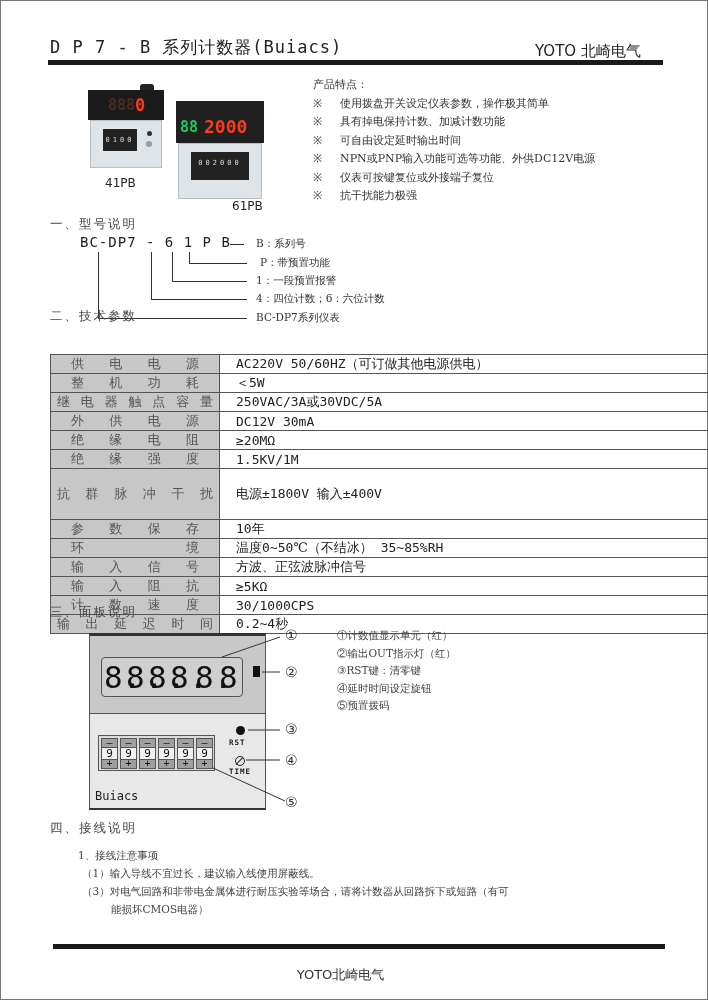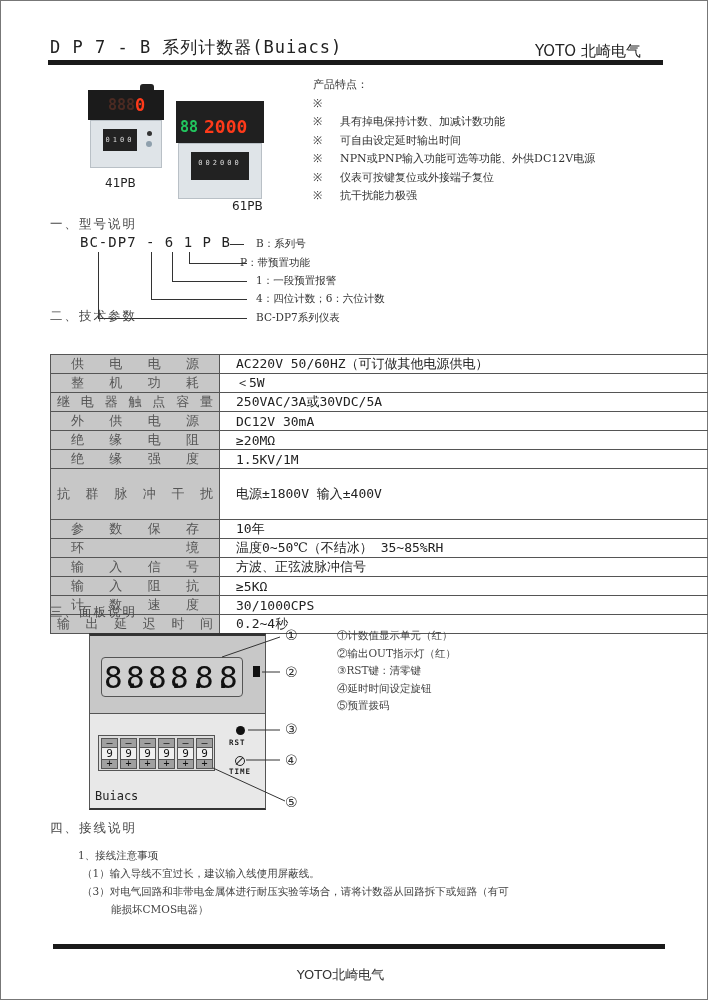--- a/index.html
+++ b/index.html
@@ -99,20 +99,21 @@
   <div class="dev-bottom" style="top:42px;">
     <div class="wheels" style="left:12px;top:8px;width:58px;height:28px;line-height:22px;">002000</div>
   </div>
 </div>
 <div class="abs cap" style="left:232px;top:199px;">61PB</div>
 
 <div class="abs features">
   <div>产品特点：</div>
   <div class="row">
       <span class="mark">※</span>
+      <span>使用拨盘开关设定仪表参数，操作极其简单</span>
     </div>
   <div class="row">
       <span class="mark">※</span>
       <span>具有掉电保持计数、加减计数功能</span>
     </div>
   <div class="row">
       <span class="mark">※</span>
       <span>可自由设定延时输出时间</span>
     </div>
   <div class="row">
@@ -129,21 +130,21 @@
     </div>
 </div>
 
 <div class="abs sec" style="left:50px;top:216px;">一、型号说明</div>
 <div class="abs model-code">BC-DP7 - 6  1  P  B</div>
 <div class="ln" style="left:230px;top:244px;width:14px;height:1px;"></div>
 <div class="abs model-desc" style="left:256px;top:237px;">B：系列号</div>
 
 <div class="ln" style="left:189px;top:252px;width:1px;height:11px;"></div>
 <div class="ln" style="left:189px;top:263px;width:58px;height:1px;"></div>
-<div class="abs model-desc" style="left:240px;top:256px;">P：带预置功能</div>
+<div class="abs model-desc" style="left:260px;top:256px;">P：带预置功能</div>
 
 <div class="ln" style="left:172px;top:252px;width:1px;height:29px;"></div>
 <div class="ln" style="left:172px;top:281px;width:75px;height:1px;"></div>
 <div class="abs model-desc" style="left:256px;top:274px;">1：一段预置报警</div>
 
 <div class="ln" style="left:151px;top:252px;width:1px;height:47px;"></div>
 <div class="ln" style="left:151px;top:299px;width:96px;height:1px;"></div>
 <div class="abs model-desc" style="left:256px;top:292px;">4：四位计数；6：六位计数</div>
 
 <div class="ln" style="left:98px;top:252px;width:1px;height:66px;"></div>

